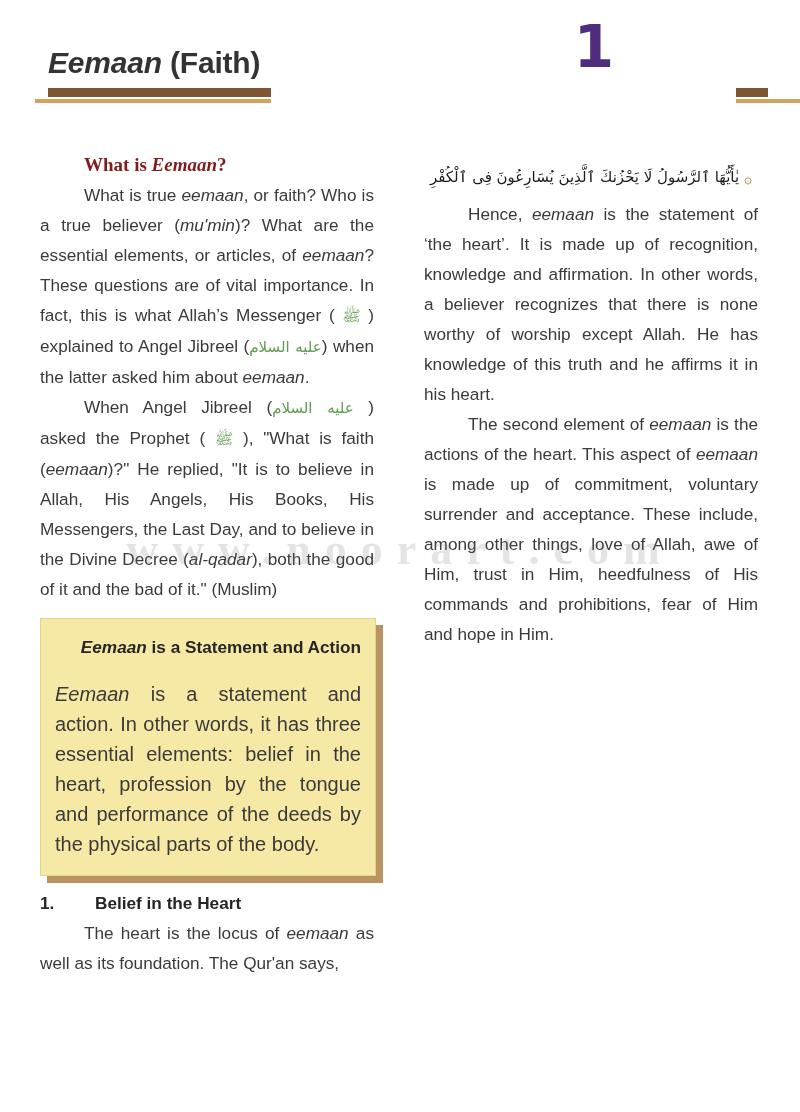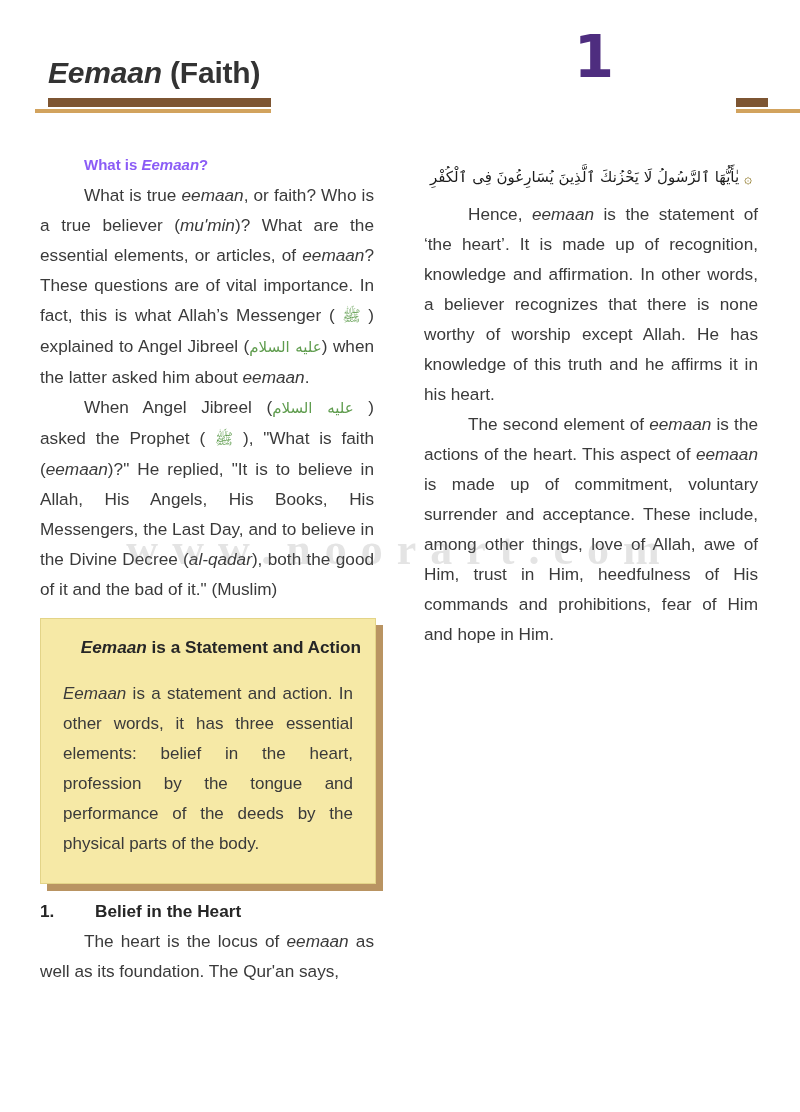--- a/index.html
+++ b/index.html
@@ -20,21 +20,21 @@
   .page {
     position: absolute;
     inset: 0;
     width: 800px;
     height: 1112px;
   }
 
   
   .header {
     position: absolute;
-    left: 0; top: 10px;
+    left: 0; top: 0;
     width: 652px;
     height: 140px;
   }
   .chapter-title {
     position: absolute;
     left: 48px;
     top: 46px;
     font-size: 30px;
     font-weight: bold;
     letter-spacing: -0.2px;
@@ -112,25 +112,26 @@
     line-height: 30px;
     text-align: justify;
     text-justify: inter-word;
     color: #3a3a3a;
   }
   p.body.indent { text-indent: 44px; }
   p.body em { font-style: italic; }
 
   h3.sub {
     margin: 0;
-    font-size: 15px;
-    line-height: 30px;
-    font-weight: bold;
-    color: #8b5cf6;
+    font-size: 19px;
+    line-height: 30px;
+    font-weight: bold;
+    color: #7f1d1d;
     text-indent: 44px;
+    font-family: Liberation Serif, serif;
   }
   h3.sub em { font-style: italic; }
 
   .numbered {
     margin: 0;
     font-size: 17.2px;
     line-height: 30px;
     font-weight: bold;
     color: #262626;
     text-align: justify;
@@ -194,22 +195,22 @@
   .callout-title {
     margin: 0 0 20px 0;
     font-size: 17.2px;
     line-height: 24px;
     font-weight: bold;
     color: #262626;
     text-align: right;
   }
   .callout-title em { font-style: italic; }
   .callout p {
-    margin: 8px;
-    font-size: 17px;
+    margin: 0;
+    font-size: 20px;
     line-height: 30px;
     text-align: justify;
     color: #3a3a3a;
   }
   .callout p em { font-style: italic; }
 
   
   .watermark {
     position: absolute;
     left: 0;

